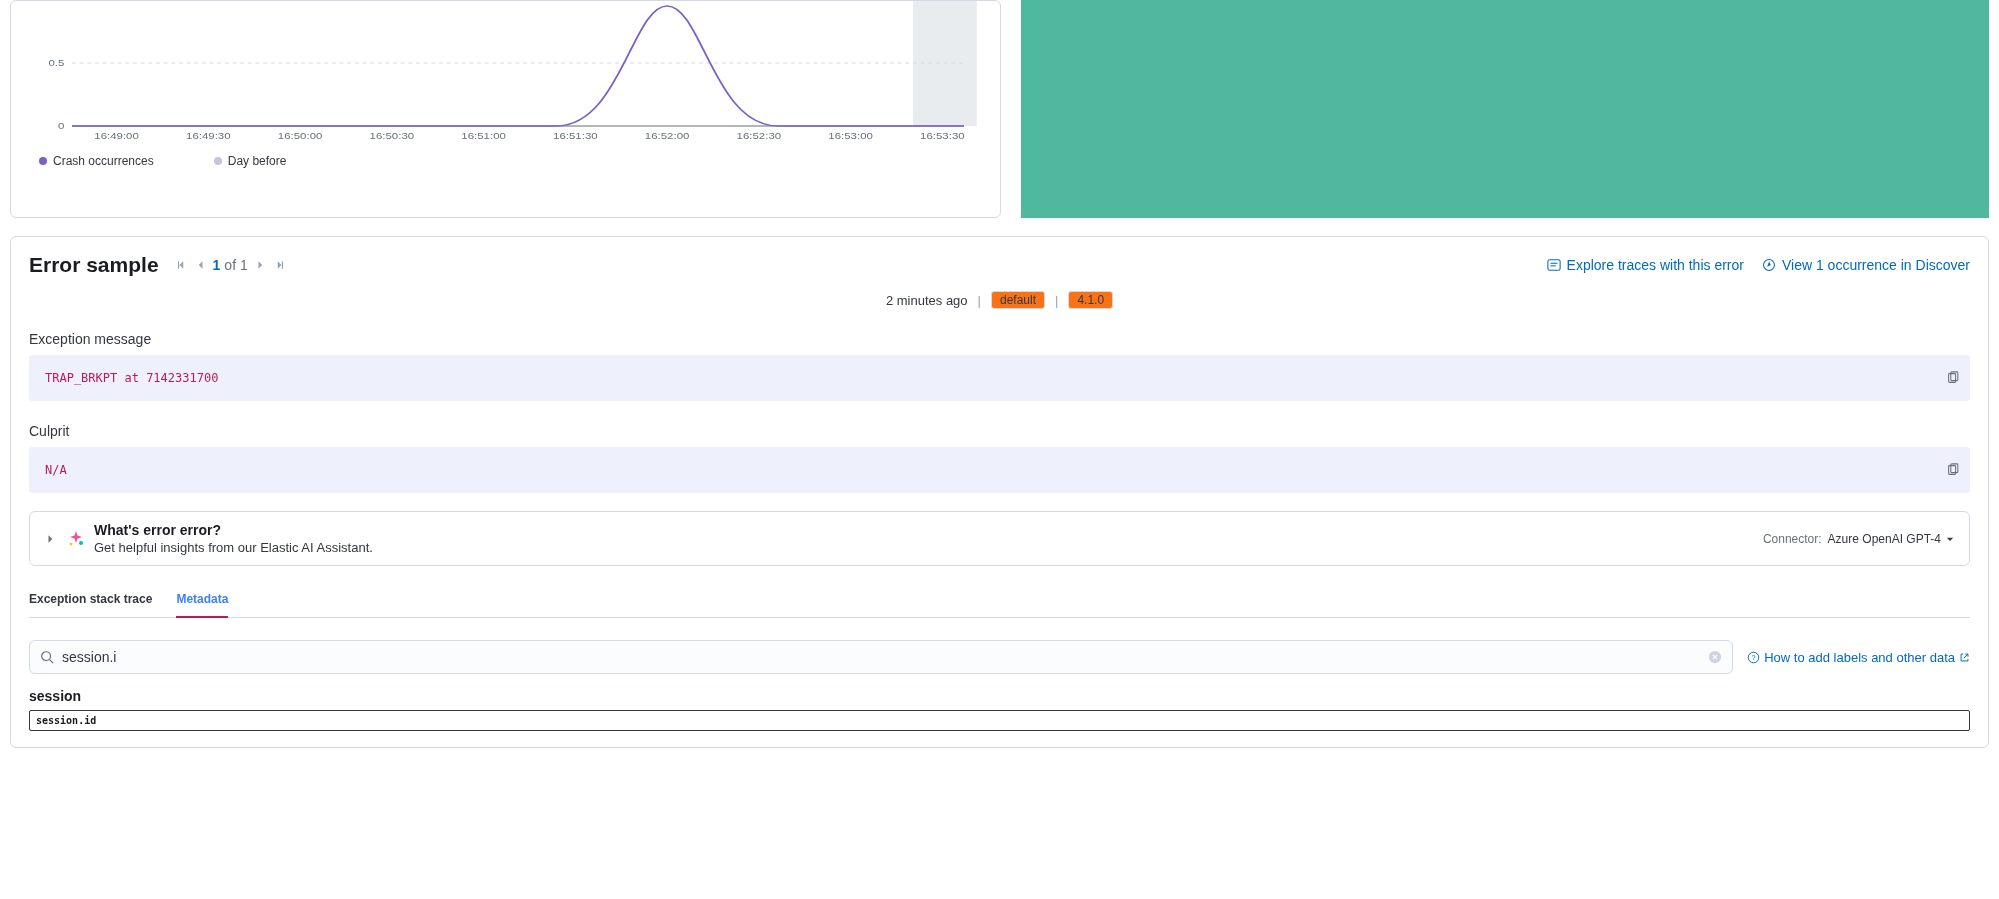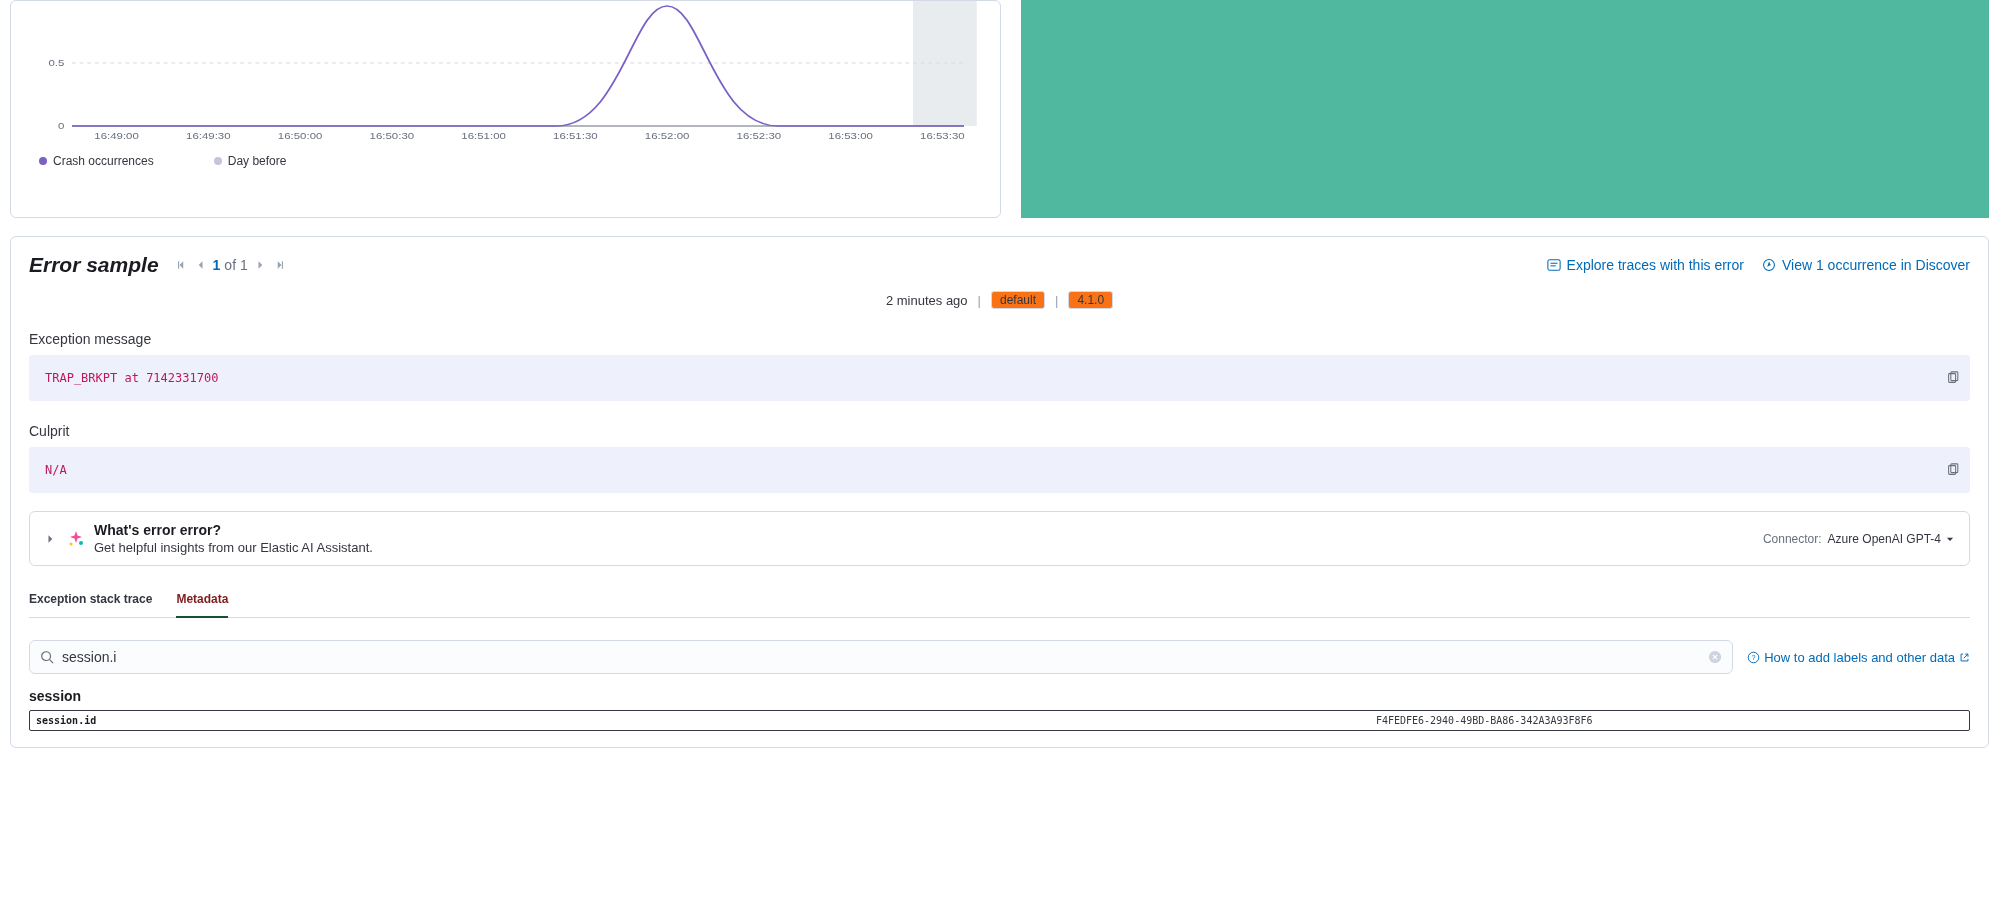--- a/index.html
+++ b/index.html
@@ -6,21 +6,21 @@
   body { font-family: -apple-system, BlinkMacSystemFont, "Segoe UI", Helvetica, Arial, sans-serif; font-size: 14px; color: #1a1c21; background: #fff; }
   .top-row { display: flex; gap: 20px; padding: 0 10px 10px 10px; }
   .chart-panel { flex: 1; border: 1px solid #d3dae6; border-radius: 6px; background: #fff; padding: 0 10px 10px 10px; position: relative; min-height: 218px; }
   .chart-svg { width: 100%; height: 145px; display: block; }
   .chart-legend { display: flex; gap: 60px; padding: 8px 0 8px 18px; font-size: 12px; color: #343741; }
   .legend-item { display: flex; align-items: center; gap: 6px; }
   .legend-dot { width: 8px; height: 8px; border-radius: 50%; }
   .green-panel { flex: 1; background: #4fb89e; border-radius: 0; min-height: 210px; }
   .main-panel { border: 1px solid #d3dae6; border-radius: 6px; margin: 8px 10px 10px 10px; padding: 16px 18px; }
   .header-row { display: flex; align-items: center; gap: 14px; }
-  .section-title { font-size: 21px; font-weight: 700; font-style: italic; }
+  .section-title { font-size: 21px; font-weight: 700; }
   .pager { display: flex; align-items: center; gap: 4px; font-size: 14px; color: #69707d; }
   .pager .num-cur { color: #006bb8; font-weight: 600; }
   .pager-btn { display: inline-flex; align-items: center; justify-content: center; width: 16px; height: 16px; color: #98a2b3; cursor: default; }
   .header-links { margin-left: auto; display: flex; align-items: center; gap: 18px; }
   .link-blue { color: #006bb8; font-size: 14px; text-decoration: none; display: inline-flex; align-items: center; gap: 6px; cursor: pointer; }
   .meta-row { display: flex; align-items: center; gap: 10px; margin-top: 14px; font-size: 13px; color: #343741; justify-content: center; }
   .badge { border: 1px solid #d3dae6; border-radius: 3px; padding: 1px 8px; font-size: 12px; color: #343741; background: #f97316; }
   .meta-sep { color: #98a2b3; }
   .subhead { font-size: 14px; color: #343741; margin-top: 22px; margin-bottom: 8px; }
   .code-box { background: #eef1fb; border-radius: 3px; padding: 16px; font-family: ui-monospace, Menlo, Consolas, monospace; font-size: 12px; color: #be185d; position: relative; }
@@ -28,21 +28,21 @@
   .callout { border: 1px solid #d3dae6; border-radius: 6px; margin-top: 18px; padding: 10px 14px; display: flex; align-items: center; gap: 10px; }
   .callout .chev { color: #69707d; flex: 0 0 auto; margin-right: 2px; }
   .callout .spark { flex: 0 0 auto; }
   .callout .ct { flex: 1; }
   .callout .ct .t { font-weight: 700; font-size: 14px; }
   .callout .ct .s { font-size: 13px; color: #343741; margin-top: 2px; }
   .conn { display: flex; align-items: center; gap: 6px; font-size: 12px; color: #69707d; }
   .conn .model { color: #343741; display: inline-flex; align-items: center; gap: 4px; cursor: pointer; }
   .tabs { display: flex; gap: 24px; border-bottom: 1px solid #d3dae6; margin-top: 16px; }
   .tab { padding: 10px 0; font-size: 12px; font-weight: 600; color: #343741; cursor: pointer; }
-  .tab.active { color: #7f1d1d; border-bottom: 2px solid #14532d; margin-bottom: -1px; }
+  .tab.active { color: #3b82f6; border-bottom: 2px solid #be185d; margin-bottom: -1px; }
   .search-row { display: flex; align-items: center; gap: 14px; margin-top: 22px; }
   .search-box { flex: 1; display: flex; align-items: center; border: 1px solid #d3dae6; border-radius: 6px; background: #fbfcfd; padding: 8px 10px; gap: 8px; color: #69707d; }
   .search-box input { border: none; outline: none; flex: 1; background: transparent; font-size: 14px; color: #343741; }
   .search-clear { color: #98a2b3; cursor: pointer; display: inline-flex; }
   .howto { color: #006bb8; font-size: 13px; display: inline-flex; align-items: center; gap: 4px; cursor: pointer; }
   .group-title { font-weight: 700; font-size: 14px; margin-top: 14px; }
   .kv-table { margin-top: 6px; border: 1px solid #343741; border-radius: 2px; width: 100%; display: flex; font-family: ui-monospace, Menlo, Consolas, monospace; font-size: 10px; }
   .kv-key { flex: 1; padding: 4px 6px; font-weight: 700; color: #1a1c21; }
   .kv-val { flex: 1; padding: 4px 6px; text-align: center; color: #343741; }
   svg { display: block; }
@@ -224,15 +224,14 @@
       <span>How to add labels and other data</span>
       <svg width="11" height="11" viewBox="0 0 16 16">
           <path fill="none" stroke="currentColor" stroke-width="1.4" d="M6 3H3v10h10v-3M9 3h4v4M13 3L7 9"></path>
         </svg>
     </a>
   </div>
 
   <div class="group-title">session</div>
   <div class="kv-table">
     <div class="kv-key">session.id</div>
-    <div class="kv-val">F4FEDFE6-2940-49BD-BA86-342A3A93F8F6</div>
   </div>
 </div>
 
 </body></html>

